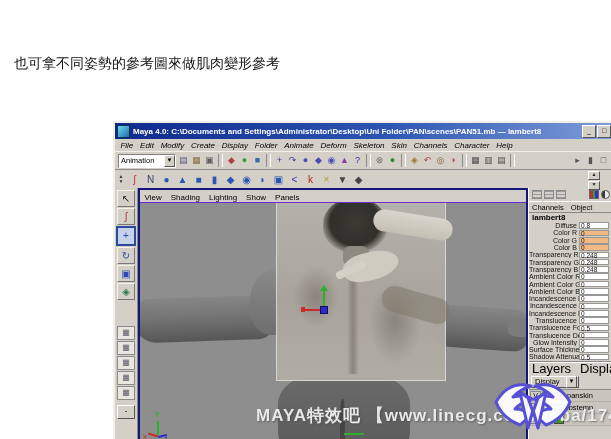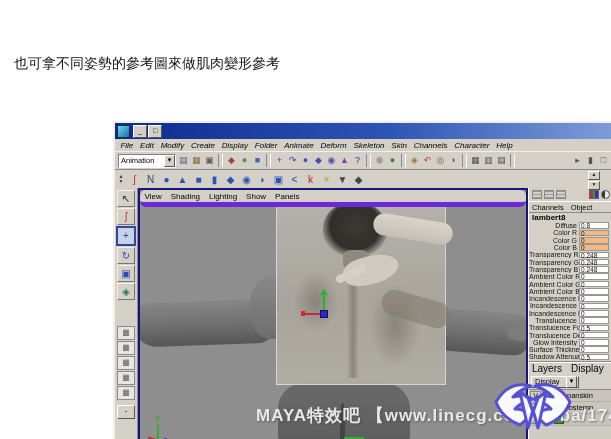--- a/index.html
+++ b/index.html
@@ -50,21 +50,21 @@
         font-size:10px;line-height:15px;text-align:center;box-sizing:border-box;}
   .tool.selected{border:2px solid #2b4a9e;background:#c6d2e8;width:20px;height:20px;line-height:16px;}
   .toolbox-gap{height:24px;}
   .layout-btn{width:18px;height:14px;background:#e9e6df;border:1px solid #8a8a8a;font-size:8px;
         line-height:12px;text-align:center;color:#556;box-sizing:border-box;}
   .more-btn{width:16px;height:12px;background:#d4d0c8;border:1px solid;border-color:#fff #555 #555 #fff;
         font-size:8px;line-height:9px;text-align:center;margin-top:4px;}
 
   .viewport{width:390px;border:2px solid #15157c;box-sizing:border-box;display:flex;flex-direction:column;
         background:#8e8e8e;flex:none;}
-  .vp-menubar{height:12px;background:#d4d0c8;display:flex;align-items:center;border-bottom:5px solid #6d28d9;border-radius:6px;}
+  .vp-menubar{height:12px;background:#d4d0c8;display:flex;align-items:flex-end;border-bottom:1px solid #6d28d9;}
   .vp-menu-item{font-size:8px;padding:0 4.5px;}
   .canvas{position:relative;flex:1;overflow:hidden;background:#8e8e8e;}
 
   
   .arm{position:absolute;background:linear-gradient(180deg,#868686 0%,#747474 45%,#565656 100%);}
   .arm-left{left:-6px;top:94px;width:142px;height:44px;border-radius:18px 30px 22px 26px;transform:rotate(-2deg);}
   .shoulder-left{position:absolute;left:110px;top:66px;width:50px;height:66px;border-radius:50% 50% 40% 40%;
         background:linear-gradient(180deg,#8a8a8a,#6e6e6e);}
   .arm-right{left:290px;top:104px;width:100px;height:42px;border-radius:26px 20px 20px 26px;transform:rotate(4deg);}
   .hand-right{position:absolute;left:368px;top:116px;width:24px;height:18px;border-radius:40% 60% 60% 40%;
@@ -128,21 +128,21 @@
   .ch-tab{font-size:7.5px;}
   .ch-node{font-size:8px;font-weight:bold;height:9px;line-height:9px;padding-left:3px;}
   .ch-rows{height:140px;overflow:hidden;}
   .ch-row{display:flex;align-items:center;height:7.3px;}
   .ch-label{width:48px;text-align:right;font-size:7px;padding-right:2px;white-space:nowrap;overflow:hidden;color:#111;}
   .ch-field{width:30px;height:6.6px;background:#fff;border:1px solid #979797;font-size:6.5px;
         line-height:6.4px;padding-left:1px;box-sizing:border-box;color:#111;}
   .ch-field.hl{background:#f2ba82;}
   .layers-menus{height:11px;display:flex;gap:9px;padding-left:3px;align-items:center;
         border-top:1px solid #fff;box-shadow:0 -1px 0 #8a8a8a;}
-  .layers-menu-item{font-size:10px;}
+  .layers-menu-item{font-size:13px;}
   .display-row{height:15px;display:flex;align-items:center;gap:2px;padding-left:2px;}
   .display-btn{width:48px;height:12px;background:#d4d0c8;border:1px solid;border-color:#fff #555 #555 #fff;
         font-size:7.5px;display:flex;justify-content:space-between;align-items:center;padding:0 1px 0 3px;box-sizing:border-box;}
   .layer-rows{flex:1;background:#cfccc4;border-top:1px solid #8a8a8a;}
   .layer-row{height:11px;display:flex;align-items:center;gap:1px;padding-left:1px;
         background:#c9c5bd;border-bottom:1px solid #b4b0a8;}
   .lr-box{width:11px;height:9px;background:#d4d0c8;border:1px solid #8a8a8a;font-size:7px;
         text-align:center;line-height:8px;box-sizing:border-box;}
   .lr-swatch{width:10px;height:8px;border:1px solid #444;box-sizing:border-box;}
   .lr-name{font-size:7.5px;padding-left:2px;white-space:nowrap;}
@@ -157,20 +157,21 @@
 <body>
 
 <div class="page">
 
   <div class="heading" id="heading2">也可拿不同姿勢的參考圖來做肌肉變形參考</div>
 
   <div class="maya">
 
     <div class="titlebar">
       <div class="maya-app-icon"></div>
+      <div class="title-text">Maya 4.0: C:\Documents and Settings\Administrator\Desktop\Uni Folder\PAN\scenes\PAN51.mb — lambert8</div>
       <div class="winbtns" id="winbtns">
           <div class="winbtn">_</div>
           <div class="winbtn">□</div>
         </div>
     </div>
 
     <div class="menubar" id="menu-bar">
         <span class="menu-item">File</span>
         <span class="menu-item">Edit</span>
         <span class="menu-item">Modify</span>

